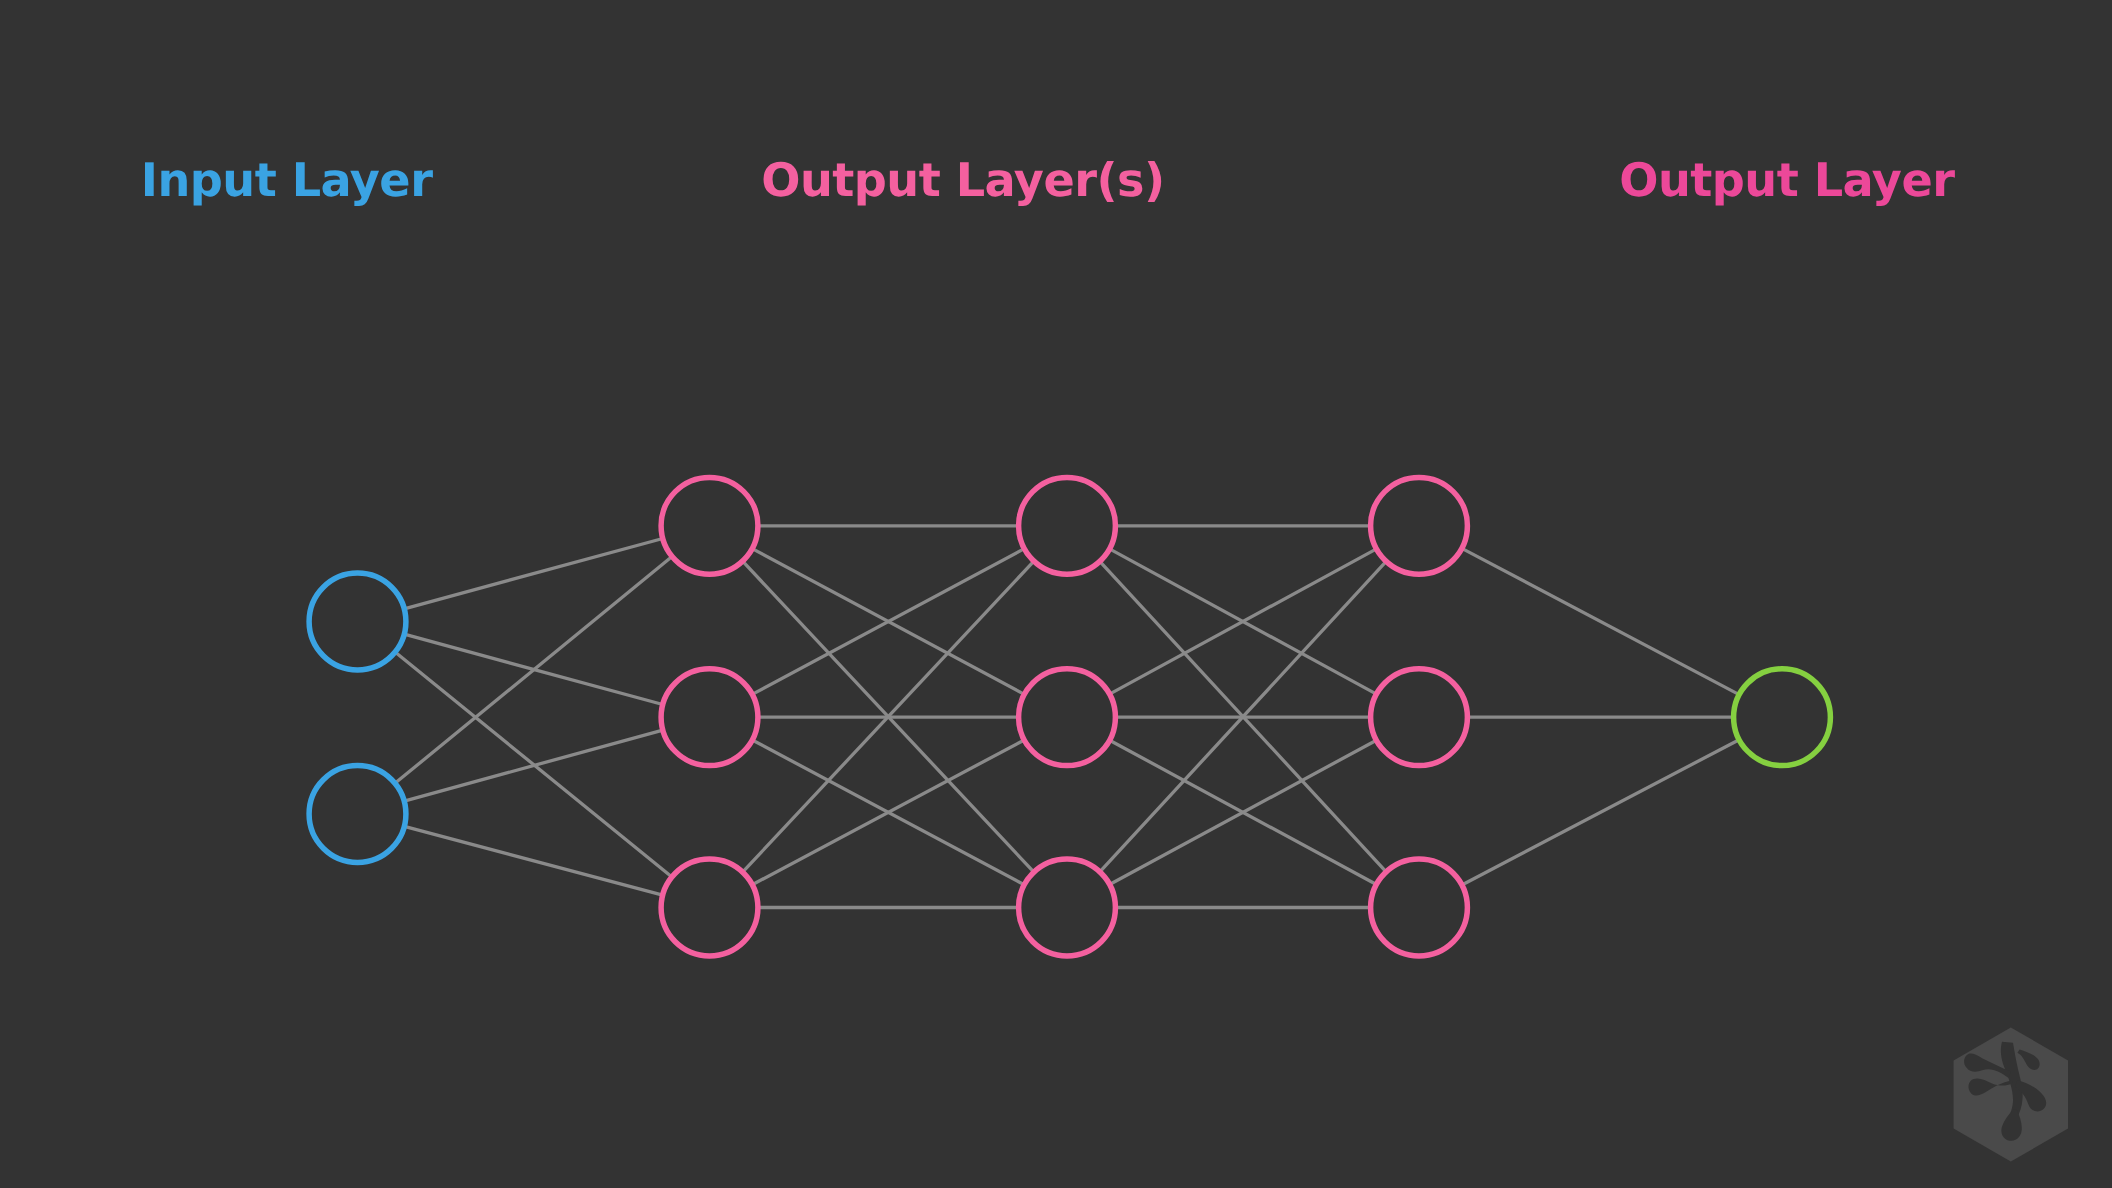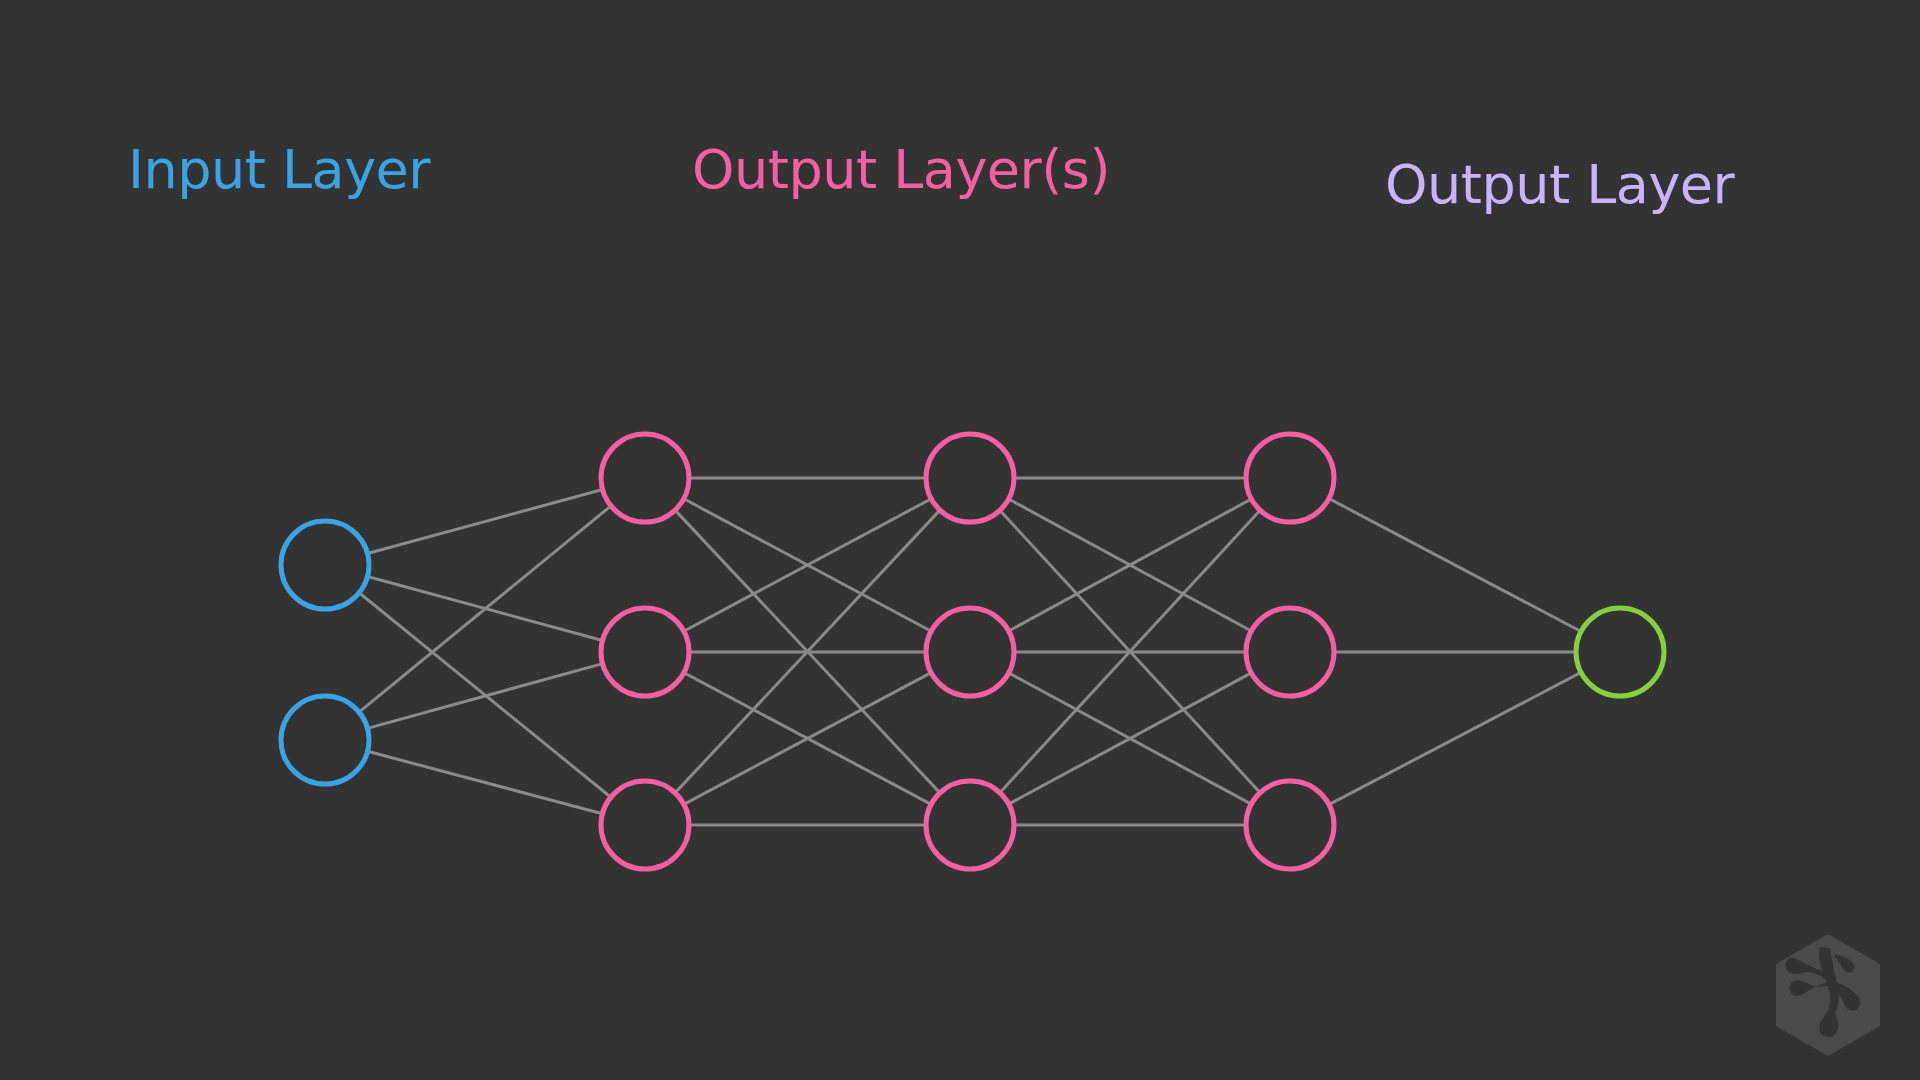--- a/index.html
+++ b/index.html
@@ -27,29 +27,29 @@
     position: absolute;
     left: 0;
     top: 0;
     width: 1920px;
     height: 1080px;
     display: block;
   }
   .layer-label {
     position: absolute;
     font-family: "DejaVu Sans", "Liberation Sans", sans-serif;
-    font-weight: normal;
-    font-size: 54px;
+    font-weight: bold;
+    font-size: 42px;
     letter-spacing: -0.5px;
     white-space: nowrap;
     line-height: 1;
   }
   #label-input  { left: 128px;  top: 143px; color: #3aa3e3; }
   #label-hidden { left: 692px;  top: 143px; color: #f4609f; }
-  #label-output { left: 1385px; top: 143px; color: #c4b5fd; margin-top: 15px; }
+  #label-output { left: 1472px; top: 143px; color: #ec4899; }
 
   #watermark {
     position: absolute;
     left: 1768px;
     top: 930px;
     width: 120px;
     height: 130px;
     opacity: 1;
   }
 </style>

